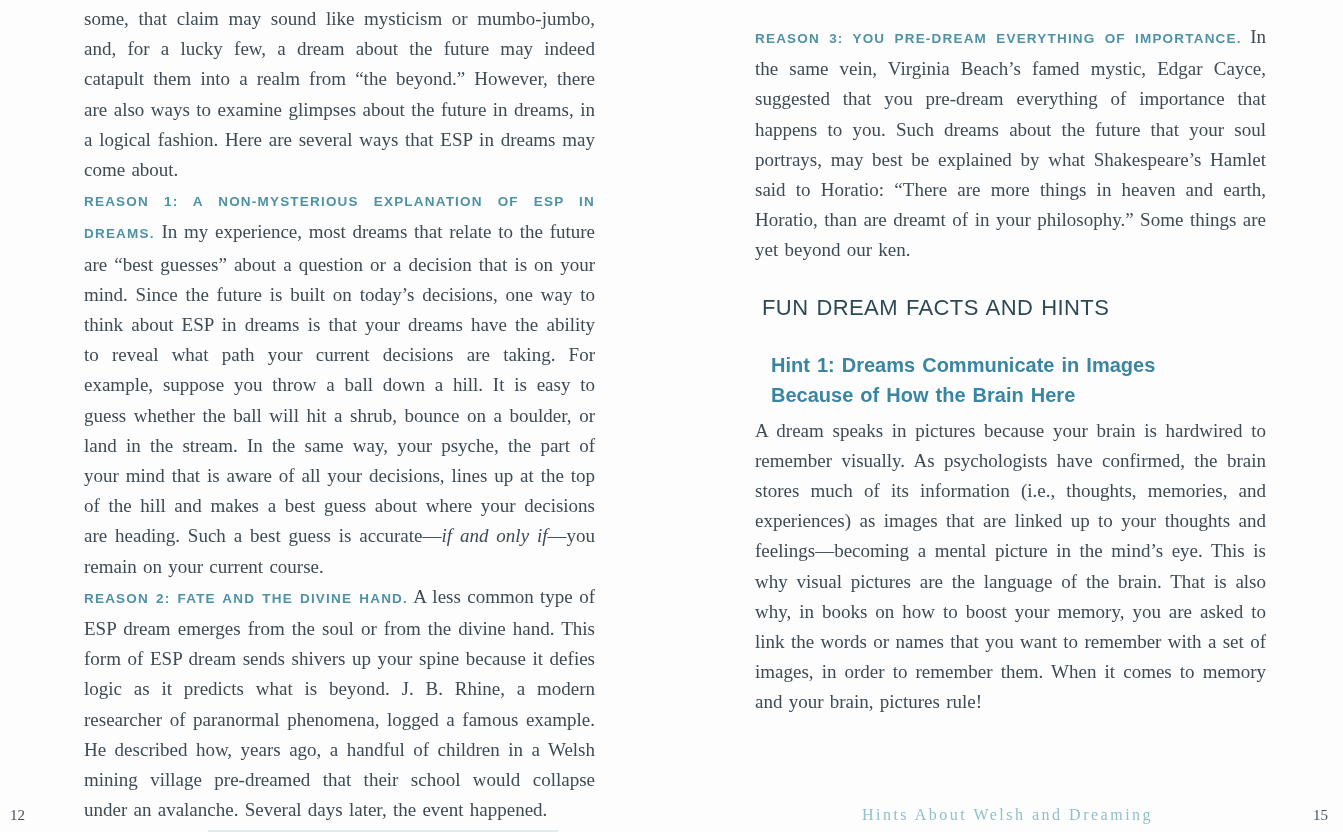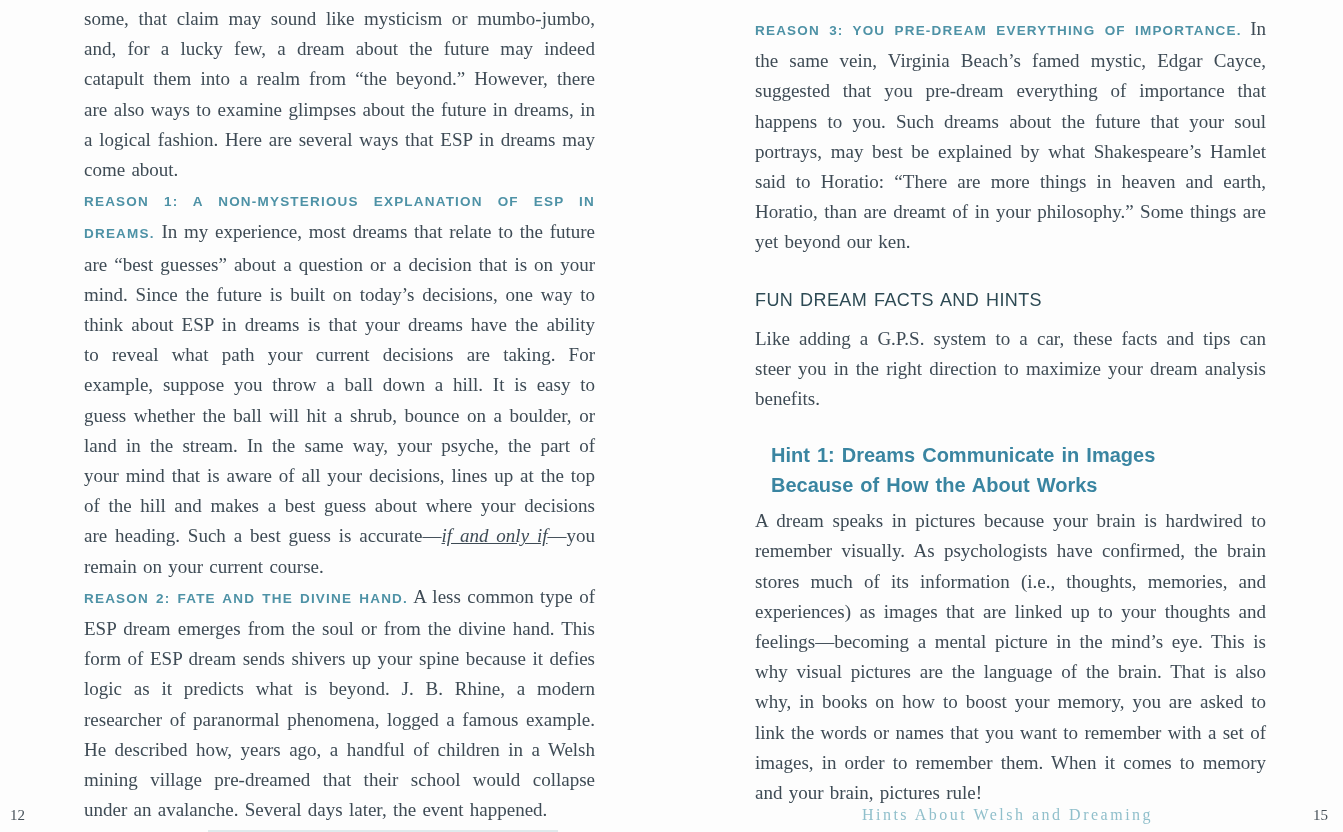--- a/index.html
+++ b/index.html
@@ -15,38 +15,38 @@
   .page-left{left:0;width:671px;}
   .page-right{left:672px;width:671px;}
   .text-col{
     position:absolute;top:4px;width:511px;
     color:var(--body-text,#3e4b55);
     font-size:19px;line-height:30.2px;
     text-align:justify;
     word-spacing:1.5px;
   }
   .page-left .text-col{left:62px;margin-left:22px;}
-  .page-right .text-col{left:83px;top:14px;}
+  .page-right .text-col{left:83px;top:22px;}
   .body-par{margin:0;}
   .reason-lead{
     font-family:"Liberation Sans", sans-serif;
     font-weight:bold;
     font-size:13.5px;
     letter-spacing:1.2px;
     word-spacing:2px;
     color:var(--reason-label,#4e92a6);
   }
-  .ital{font-style:italic;text-decoration:underline;}
+  .ital{font-style:italic;}
   .section-heading{
     font-family:"Liberation Sans", sans-serif;
     font-weight:normal;
-    font-size:18px;
+    font-size:22px;
     letter-spacing:.4px;
     color:var(--section-heading,#2d4a54);
-    margin:26px 0 8px 0;
+    margin:26px 0 8px 7px;
     text-align:left;
     line-height:32px;
   }
   .hint-heading{
     font-family:"Liberation Sans", sans-serif;
     font-weight:bold;
     font-size:20px;
     color:var(--hint-heading,#3a85a1);
     margin:26px 0 6px 16px;
     text-align:left;
@@ -92,24 +92,23 @@
         <p class="body-par"><span class="reason-lead">REASON 2: FATE AND THE DIVINE HAND.</span> <span>A less common type of ESP dream emerges from the soul or from the divine hand. This form of ESP dream sends shivers up your spine because it defies logic as it predicts what is beyond. J. B. Rhine, a modern researcher of paranormal phenomena, logged a famous example. He described how, years ago, a handful of children in a Welsh mining village pre-dreamed that their school would collapse under an avalanche. Several days later, the event happened.</span></p>
       </div>
     <span class="page-number page-number-left">12</span>
     <div class="footer-rule"></div>
   </div>
 
   <div class="page page-right">
     <div class="text-col" id="right-col">
         <p class="body-par"><span class="reason-lead">REASON 3: YOU PRE-DREAM EVERYTHING OF IMPORTANCE.</span> <span>In the same vein, Virginia Beach’s famed mystic, Edgar Cayce, suggested that you pre-dream everything of importance that happens to you. Such dreams about the future that your soul portrays, may best be explained by what Shakespeare’s Hamlet said to Horatio: “There are more things in heaven and earth, Horatio, than are dreamt of in your philosophy.” Some things are yet beyond our ken.</span></p>
         <h2 class="section-heading">FUN DREAM FACTS AND HINTS</h2>
-        <p class="body-par"><span>Like adding a G.P.S. system to a car, these facts and tips can steer you in the right direction to maximize your dream analysis benefits.</span></p>
         <h3 class="hint-heading">
           <div>Hint 1: Dreams Communicate in Images</div>
-          <div>Because of How the About Works</div>
+          <div>Because of How the Brain Here</div>
         </h3>
         <p class="body-par"><span>A dream speaks in pictures because your brain is hardwired to remember visually. As psychologists have confirmed, the brain stores much of its information (i.e., thoughts, memories, and experiences) as images that are linked up to your thoughts and feelings—becoming a mental picture in the mind’s eye. This is why visual pictures are the language of the brain. That is also why, in books on how to boost your memory, you are asked to link the words or names that you want to remember with a set of images, in order to remember them. When it comes to memory and your brain, pictures rule!</span></p>
       </div>
     <span class="page-number page-number-right">15</span>
     <div class="running-footer running-footer-right">Hints About Welsh and Dreaming</div>
   </div>
 
 </div>
 
 </body></html>

